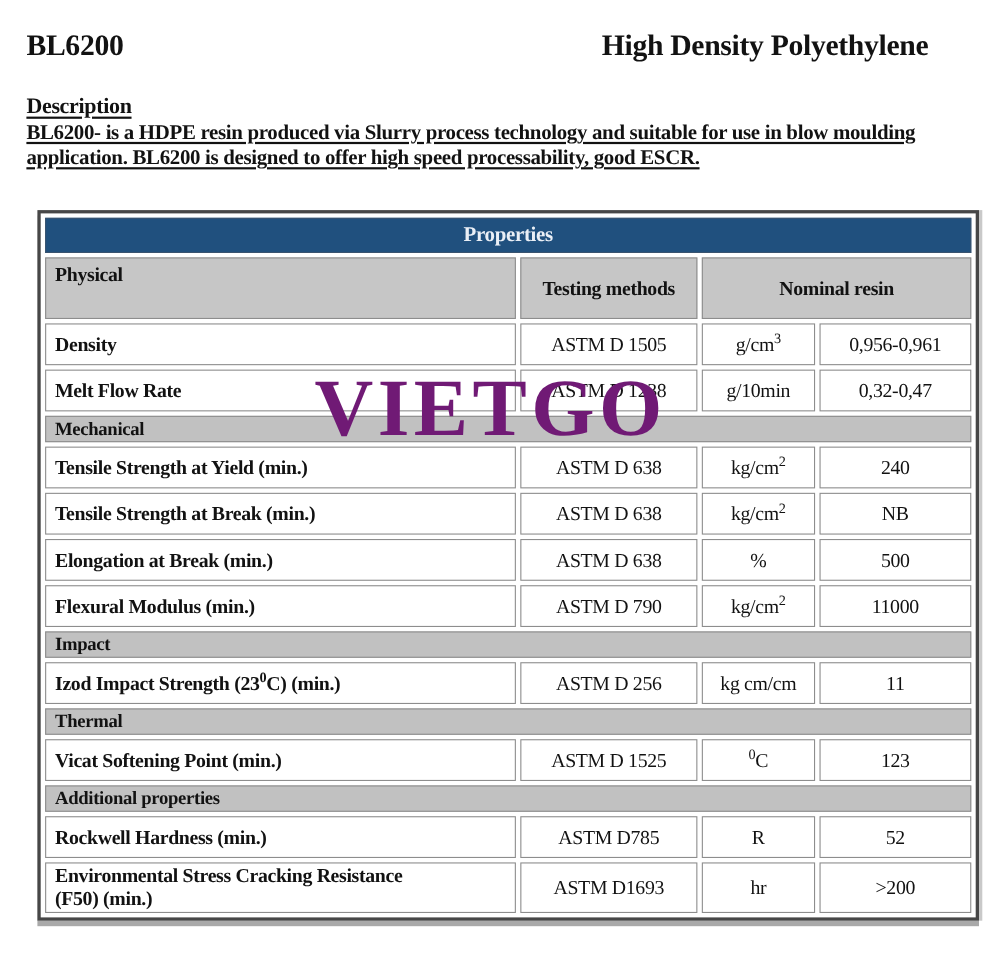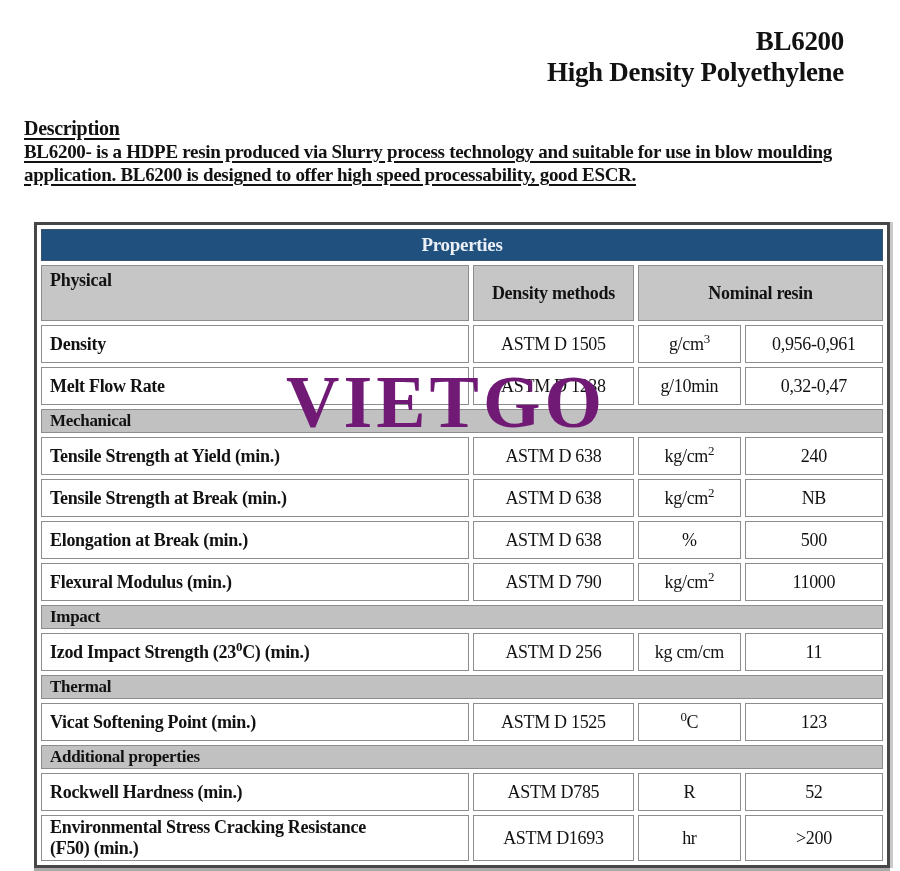--- a/index.html
+++ b/index.html
@@ -18,21 +18,20 @@
     font-family:"Liberation Serif","DejaVu Serif",serif;
     color:var(--ink);
     letter-spacing:-0.3px;
   }
   .page{padding:26px 0 0 24px; position:relative;}
 
   
   .doc-header{
     display:flex; justify-content:space-between; align-items:flex-end;
     width:820px;
-    flex-direction:column;
   }
   .doc-header .code, .doc-header .name{
     font-size:27px; font-weight:bold;
   }
 
   
   .section-heading{
     font-size:20px; font-weight:bold;
     text-decoration:underline; text-decoration-thickness:2px; text-underline-offset:3px;
   }
@@ -124,21 +123,21 @@
         <col style="width:162px">
         <col style="width:103px">
         <col style="width:139px">
       </colgroup>
       <thead>
         <tr>
           <th class="title-cell" colspan="4">Properties</th>
         </tr>
         <tr>
           <th class="colhead physical">Physical</th>
-          <th class="colhead center">Density methods</th>
+          <th class="colhead center">Testing methods</th>
           <th class="colhead center" colspan="2">Nominal resin</th>
         </tr>
       </thead>
       <tbody>
           <tr>
             <td class="property-cell">Density</td>
             <td class="method-cell">ASTM D 1505</td>
             <td class="unit-cell">g/cm<sup>3</sup></td>
             <td class="value-cell">0,956-0,961</td>
           </tr>

